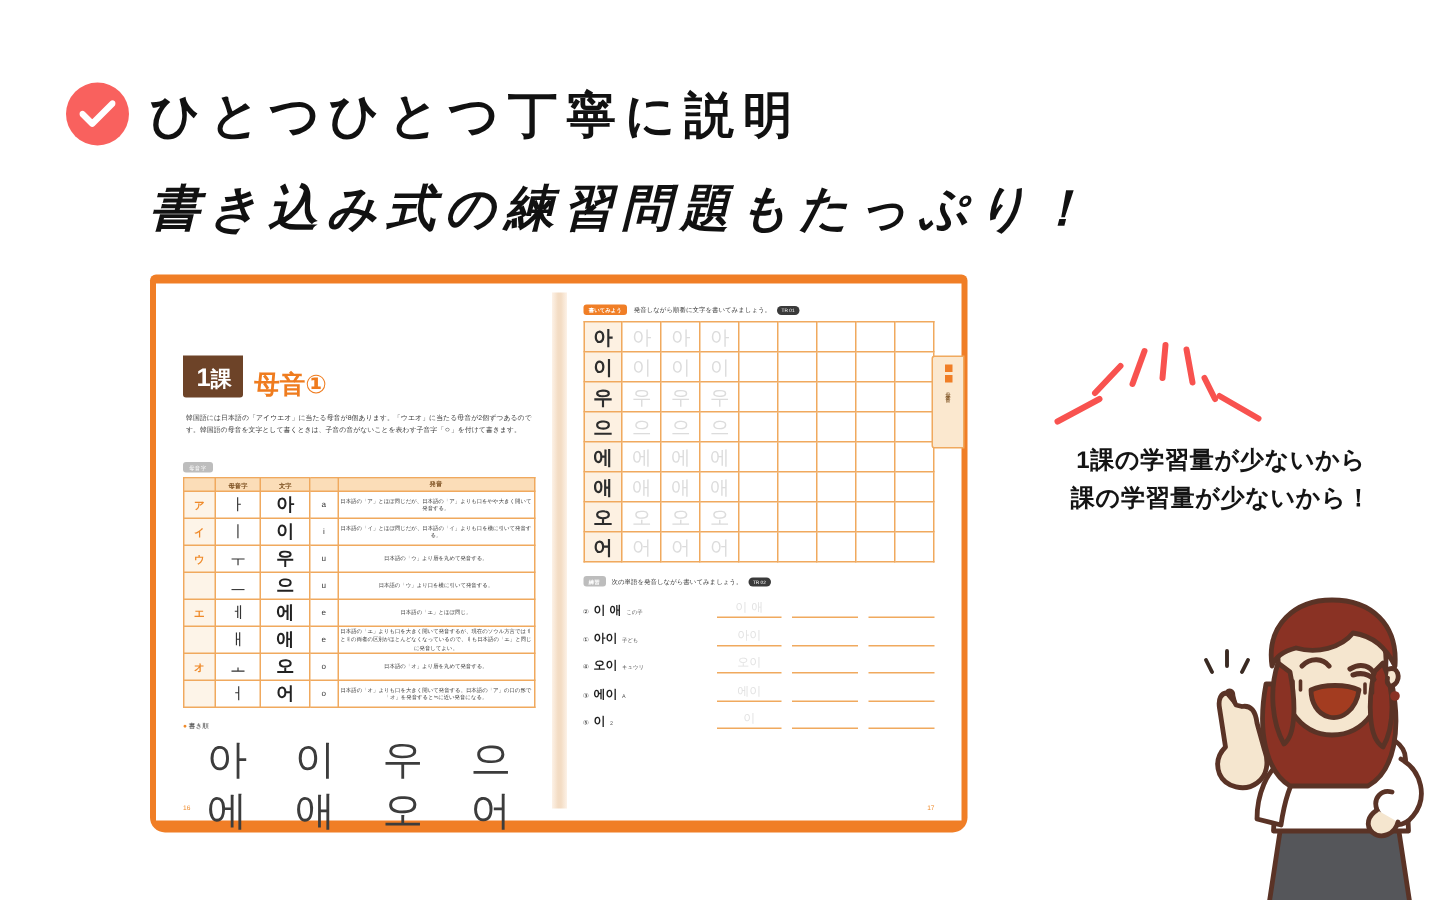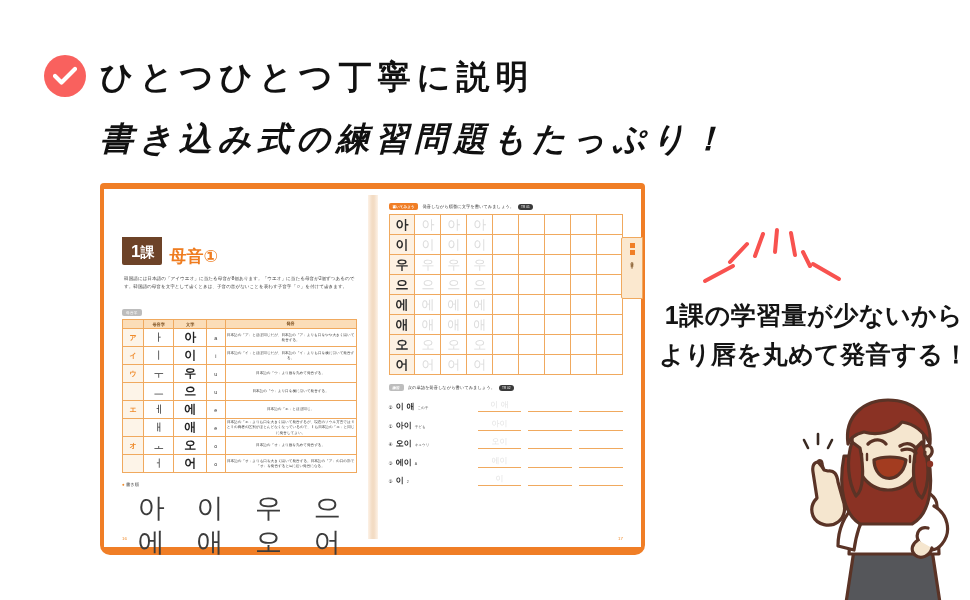--- a/index.html
+++ b/index.html
@@ -151,21 +151,21 @@
   .side-tab .sq { width: 5px; height: 5px; background: #f07e26; }
   .side-tab .vtext {
     writing-mode: vertical-rl; font-size: 3.6px; color: #7a4d1d; margin-top: 2px;
     letter-spacing: .5px;
   }
 
   
   .sparkles { position: absolute; left: 697px; top: 222px; width: 150px; height: 72px; }
   .caption {
     position: absolute; left: 658px; top: 296px; width: 312px;
-    font-size: 25px; font-weight: bold; color: #141414; line-height: 1.55;
+    font-size: 16px; font-weight: bold; color: #141414; line-height: 1.55;
     letter-spacing: .5px; text-align: center;
   }
 
   
   .character { position: absolute; left: 782px; top: 398px; width: 195px; height: 205px; }
 </style>
 </head>
 <body>
 
 <div id="root">
@@ -489,21 +489,21 @@
         <line x1="78" y1="30" x2="80" y2="8"></line>
         <line x1="98" y1="33" x2="94" y2="11"></line>
         <line x1="113" y1="44" x2="106" y2="30"></line>
         <line x1="142" y1="57" x2="116" y2="42"></line>
       </g>
     </svg>
   </div>
 
   <div class="caption">
     <div>1課の学習量が少ないから</div>
-    <div>より唇を丸めて発音する！</div>
+    <div>課の学習量が少ないから！</div>
   </div>
 
   <div class="character">
     <svg width="195" height="205" viewBox="0 0 195 205">
       <g stroke="#5a3326" stroke-width="3.2" stroke-linejoin="round" stroke-linecap="round">
 
         <path d="M72 152 L150 152 L158 205 L64 205 Z" fill="#55565a"></path>
 
         <path d="M70 106 C70 96 84 90 100 88 L126 88 C142 91 155 97 155 108
                  L157 156 L67 156 Z" fill="#ffffff"></path>

